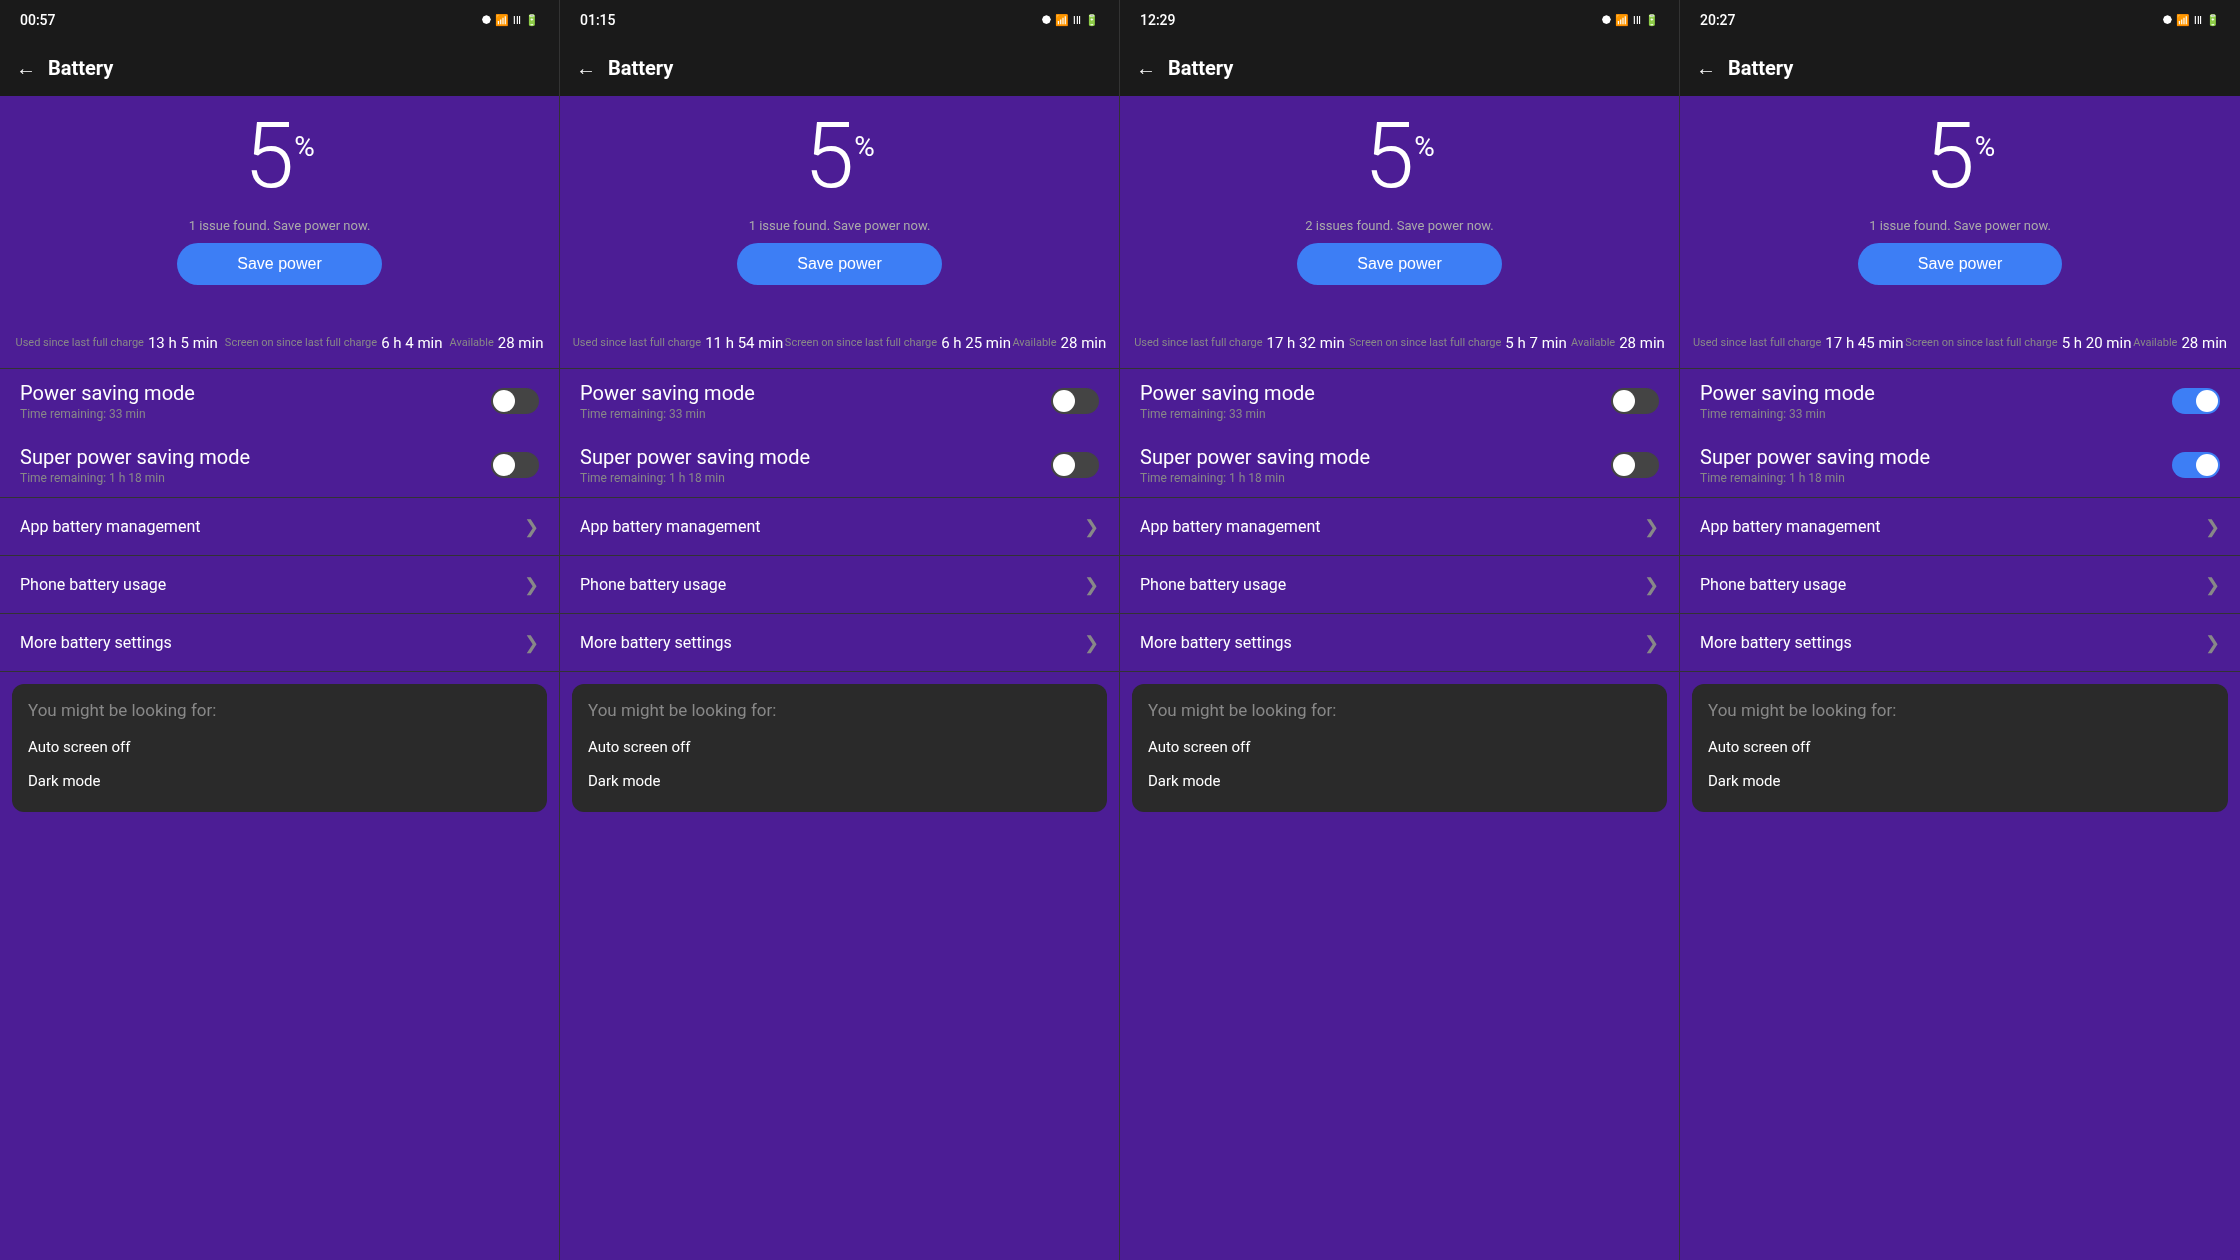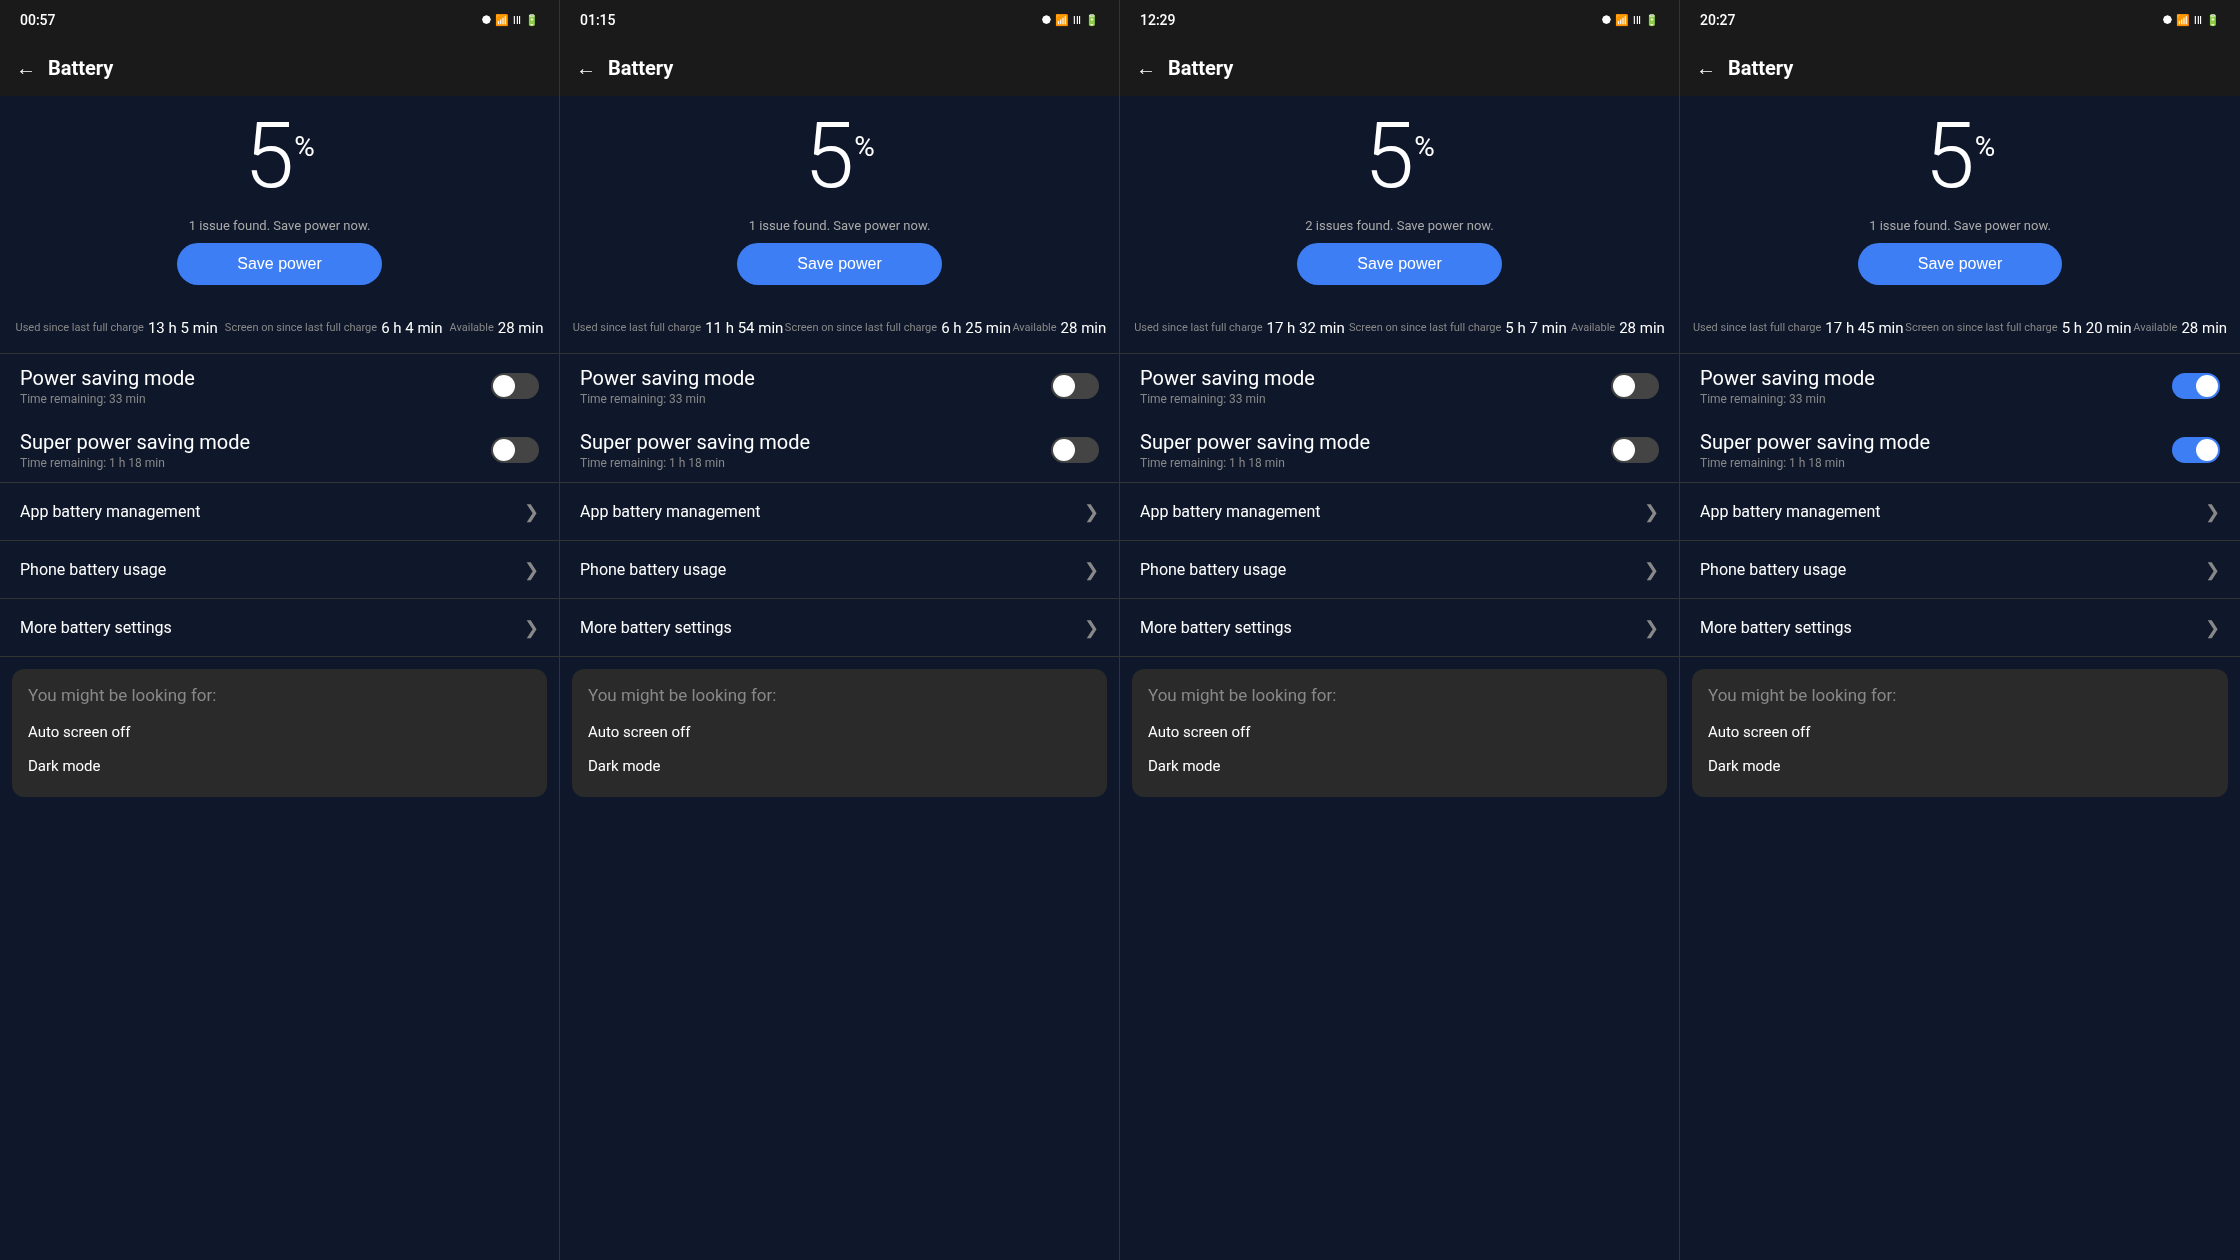--- a/index.html
+++ b/index.html
@@ -13,21 +13,21 @@
       display: flex;
       flex-direction: column;
     }
     .screens-container {
       display: flex;
       flex: 1;
     }
     .screen {
       width: 560px;
       height: 1260px;
-      background: #0f172a;
+      background: #4c1d95;
       border-right: 1px solid #333;
       display: flex;
       flex-direction: column;
       overflow: hidden;
     }
     .screen:last-child { border-right: none; }
 
     
     .status-bar {
       height: 40px;
@@ -103,21 +103,21 @@
     
     .save-power-btn {
       background: #3d7ef5;
       color: #fff;
       border: none;
       border-radius: 24px;
       padding: 12px 60px;
       font-size: 16px;
       font-weight: 500;
       cursor: pointer;
-      margin-bottom: 12px;
+      margin-bottom: 27px;
       min-width: 200px;
       text-align: center;
     }
 
     
     .stats-row {
       display: flex;
       justify-content: space-around;
       padding: 10px 12px 16px;
       flex-shrink: 0;

